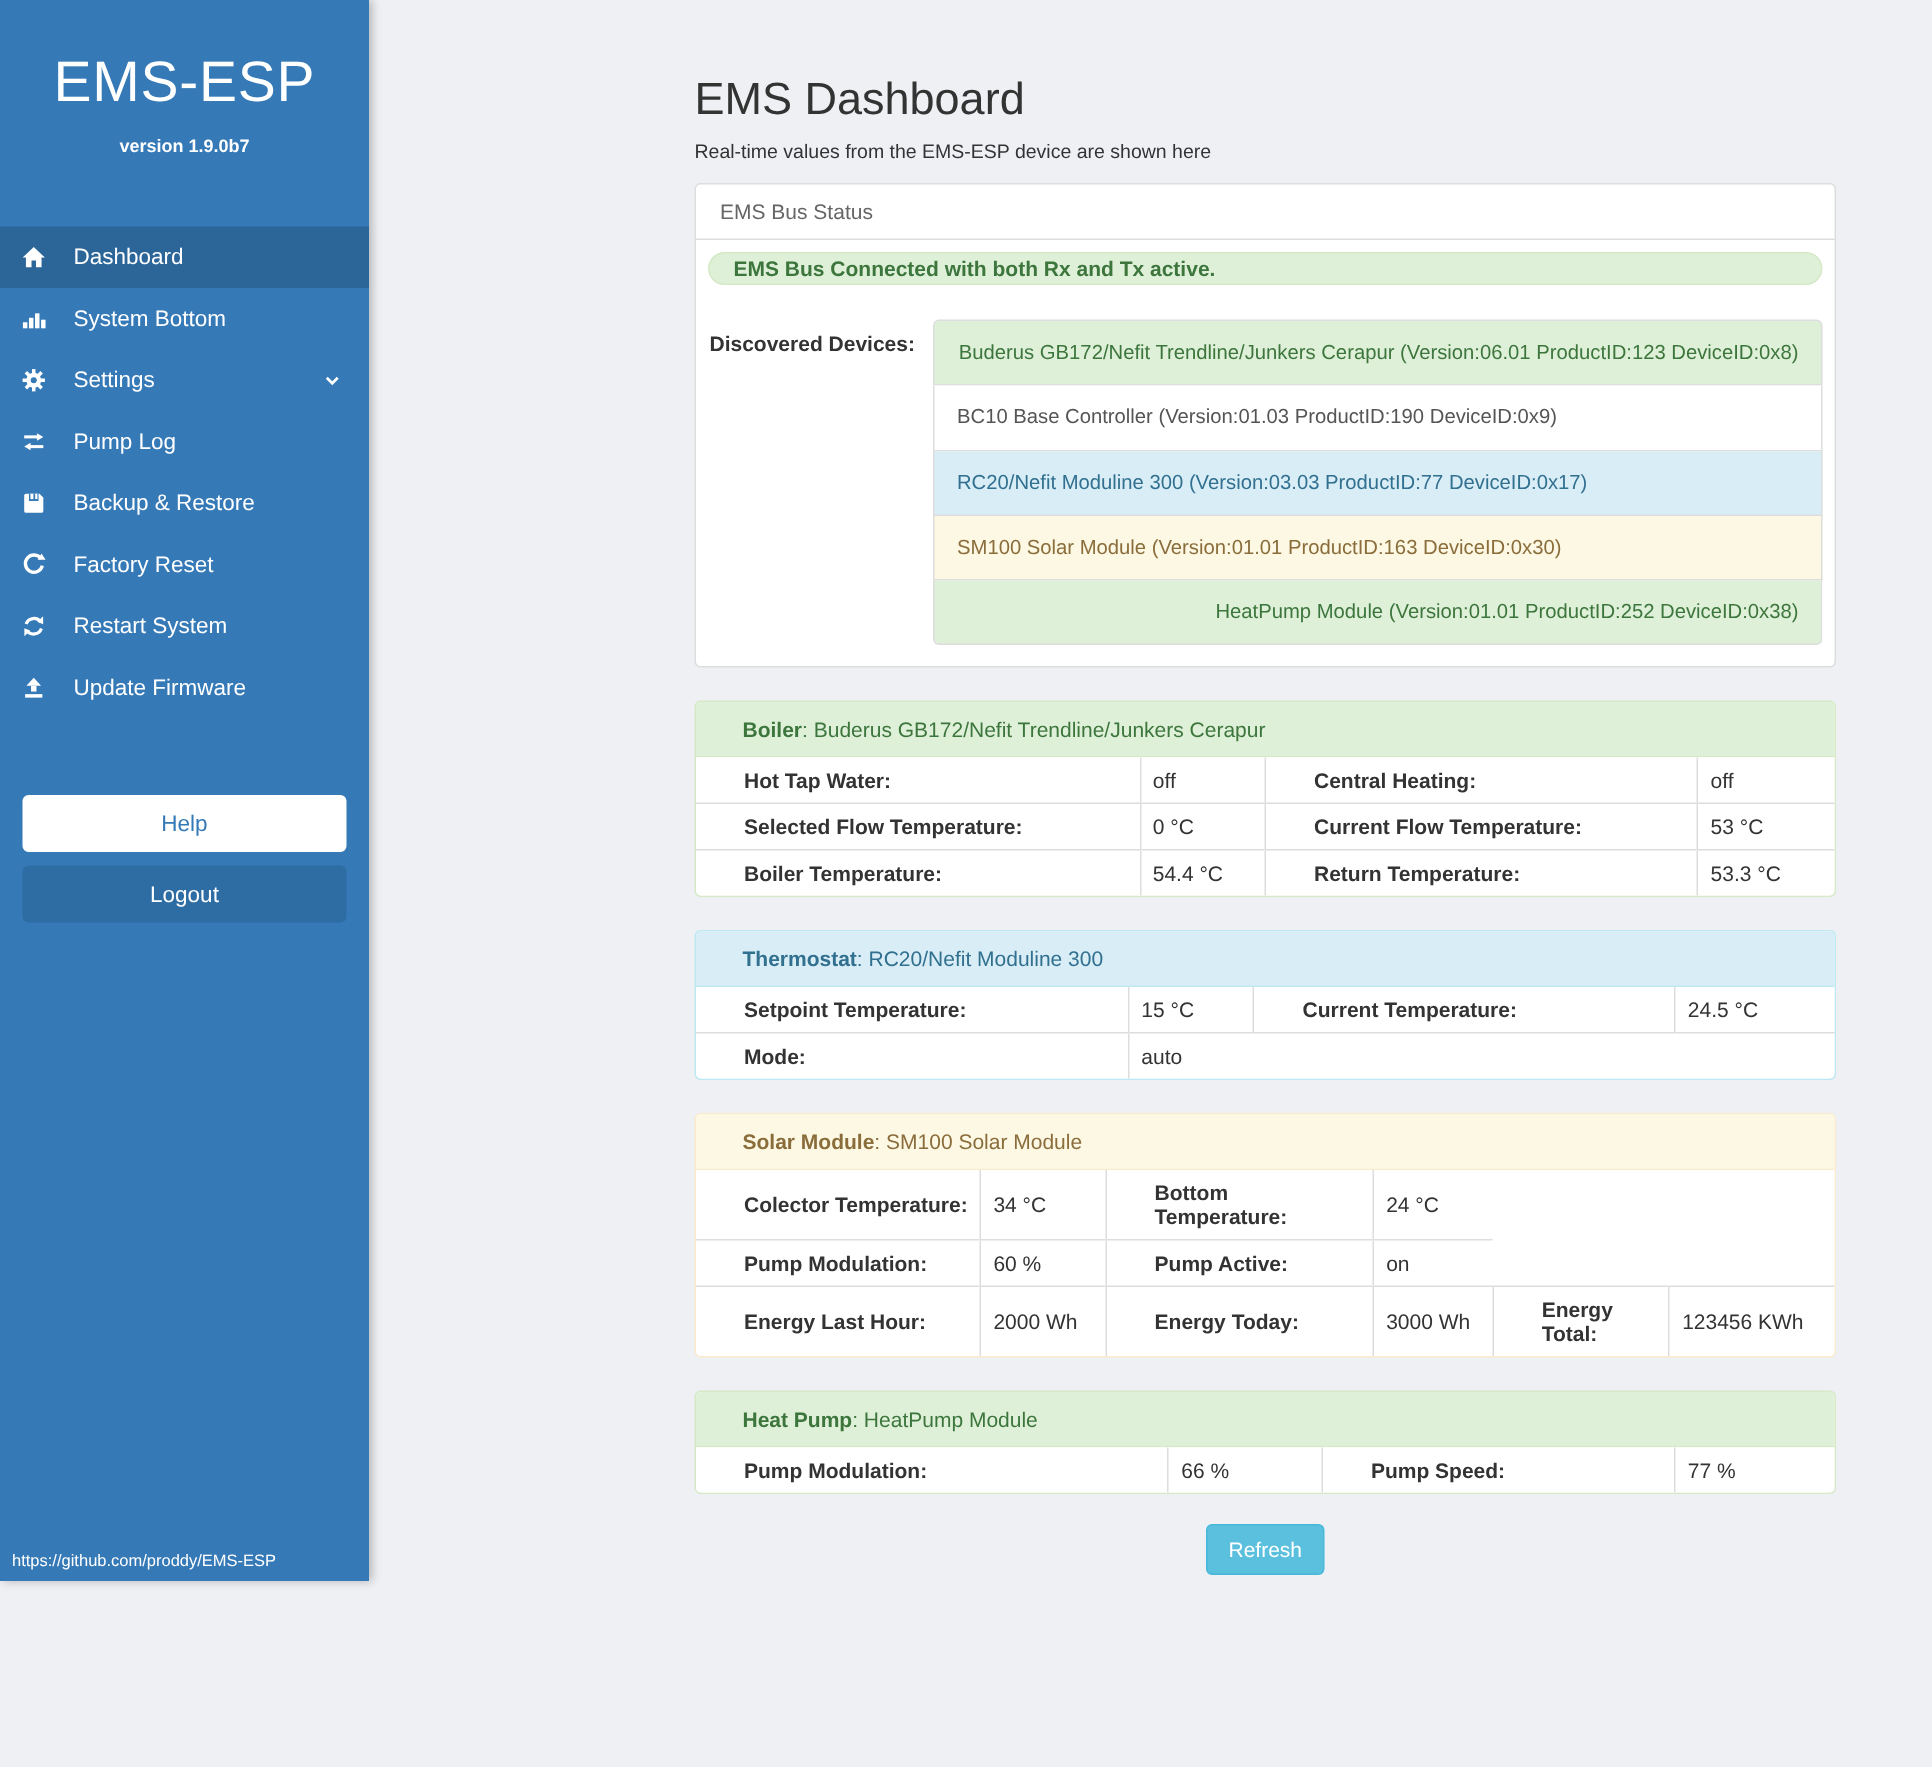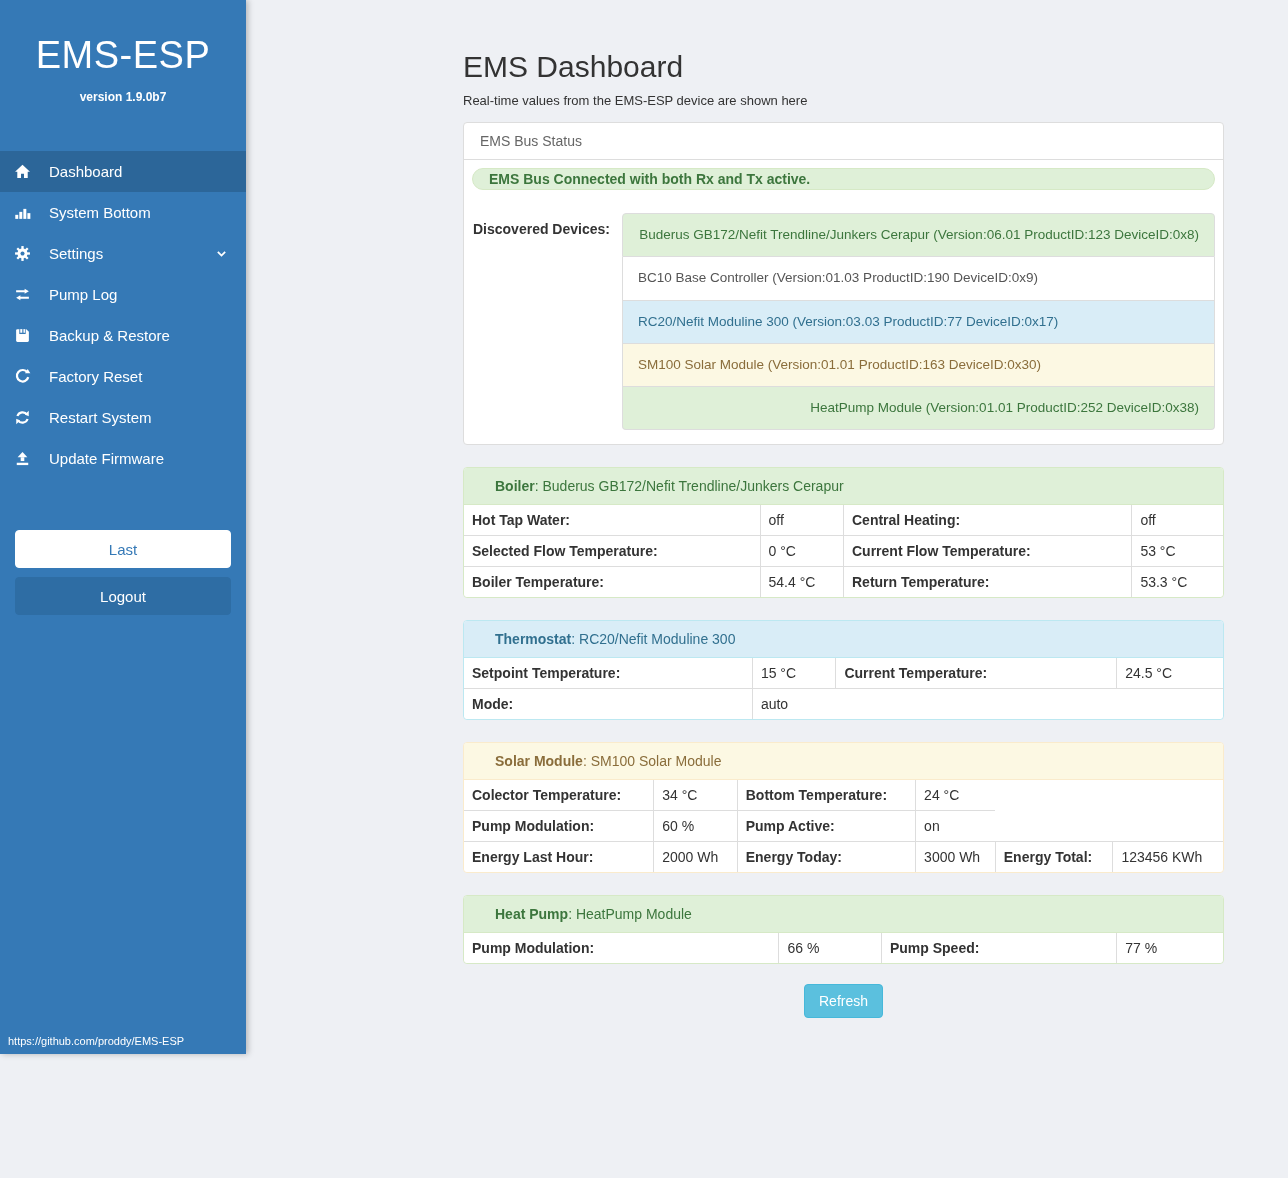--- a/index.html
+++ b/index.html
@@ -71,21 +71,21 @@
   .sec-header b { font-weight: bold; }
   .s-success { border-color: var(--success-border, #d6e9c6); }
   .s-success .sec-header { background: var(--success-bg, #dff0d8); color: var(--success-text, #3c763d); border-color: var(--success-border, #d6e9c6); }
   .s-info { border-color: var(--info-border, #bce8f1); }
   .s-info .sec-header { background: var(--info-bg, #d9edf7); color: var(--info-text, #31708f); border-color: var(--info-border, #bce8f1); }
   .s-warning { border-color: var(--warning-border, #faebcc); }
   .s-warning .sec-header { background: var(--warning-bg, #fcf8e3); color: var(--warning-text, #8a6d3b); border-color: var(--warning-border, #faebcc); }
 
   .kv-table { width: 100%; border-collapse: collapse; font-size: 14px; color: #333; background: #fff; border-radius: 0 0 4px 4px; }
   .kv-table td { padding: 7px 8px; line-height: 16px; }
-  .kv-table td.lbl { font-weight: bold; }
+  .kv-table td.lbl { font-weight: bold; padding-left: 32px; }
   .kv-table tr + tr td { border-top: 1px solid #ddd; }
   .kv-table td + td { border-left: 1px solid #ddd; }
 
   .refresh-row { text-align: center; margin-top: 20px; }
   .btn-refresh {
     background: var(--refresh-bg, #5bc0de); border: 1px solid var(--refresh-border, #46b8da);
     color: #fff; font-size: 14px; padding: 8px 14px; border-radius: 4px; cursor: pointer;
     font-family: "Liberation Sans", sans-serif;
   }
 </style>
@@ -186,21 +186,21 @@
           <path d="M8 1.8 L12.6 6.8 H3.4 Z"></path>
             <rect x="6.3" y="6.8" width="3.4" height="3.6"></rect>
             <rect x="2.6" y="12" width="10.8" height="2.2"></rect>
         </svg>
       </span>
       <span class="nav-label">Update Firmware</span>
     </div>
   </div>
 
   <div class="side-buttons">
-    <button class="btn-help">Last</button>
+    <button class="btn-help">Help</button>
     <button class="btn-logout">Logout</button>
   </div>
 
   <div class="sidebar-footer">https://github.com/proddy/EMS-ESP</div>
 </div>
 
 <div class="main">
   <h1 class="page-title">EMS Dashboard</h1>
   <div class="page-subtitle">Real-time values from the EMS-ESP device are shown here</div>
 

